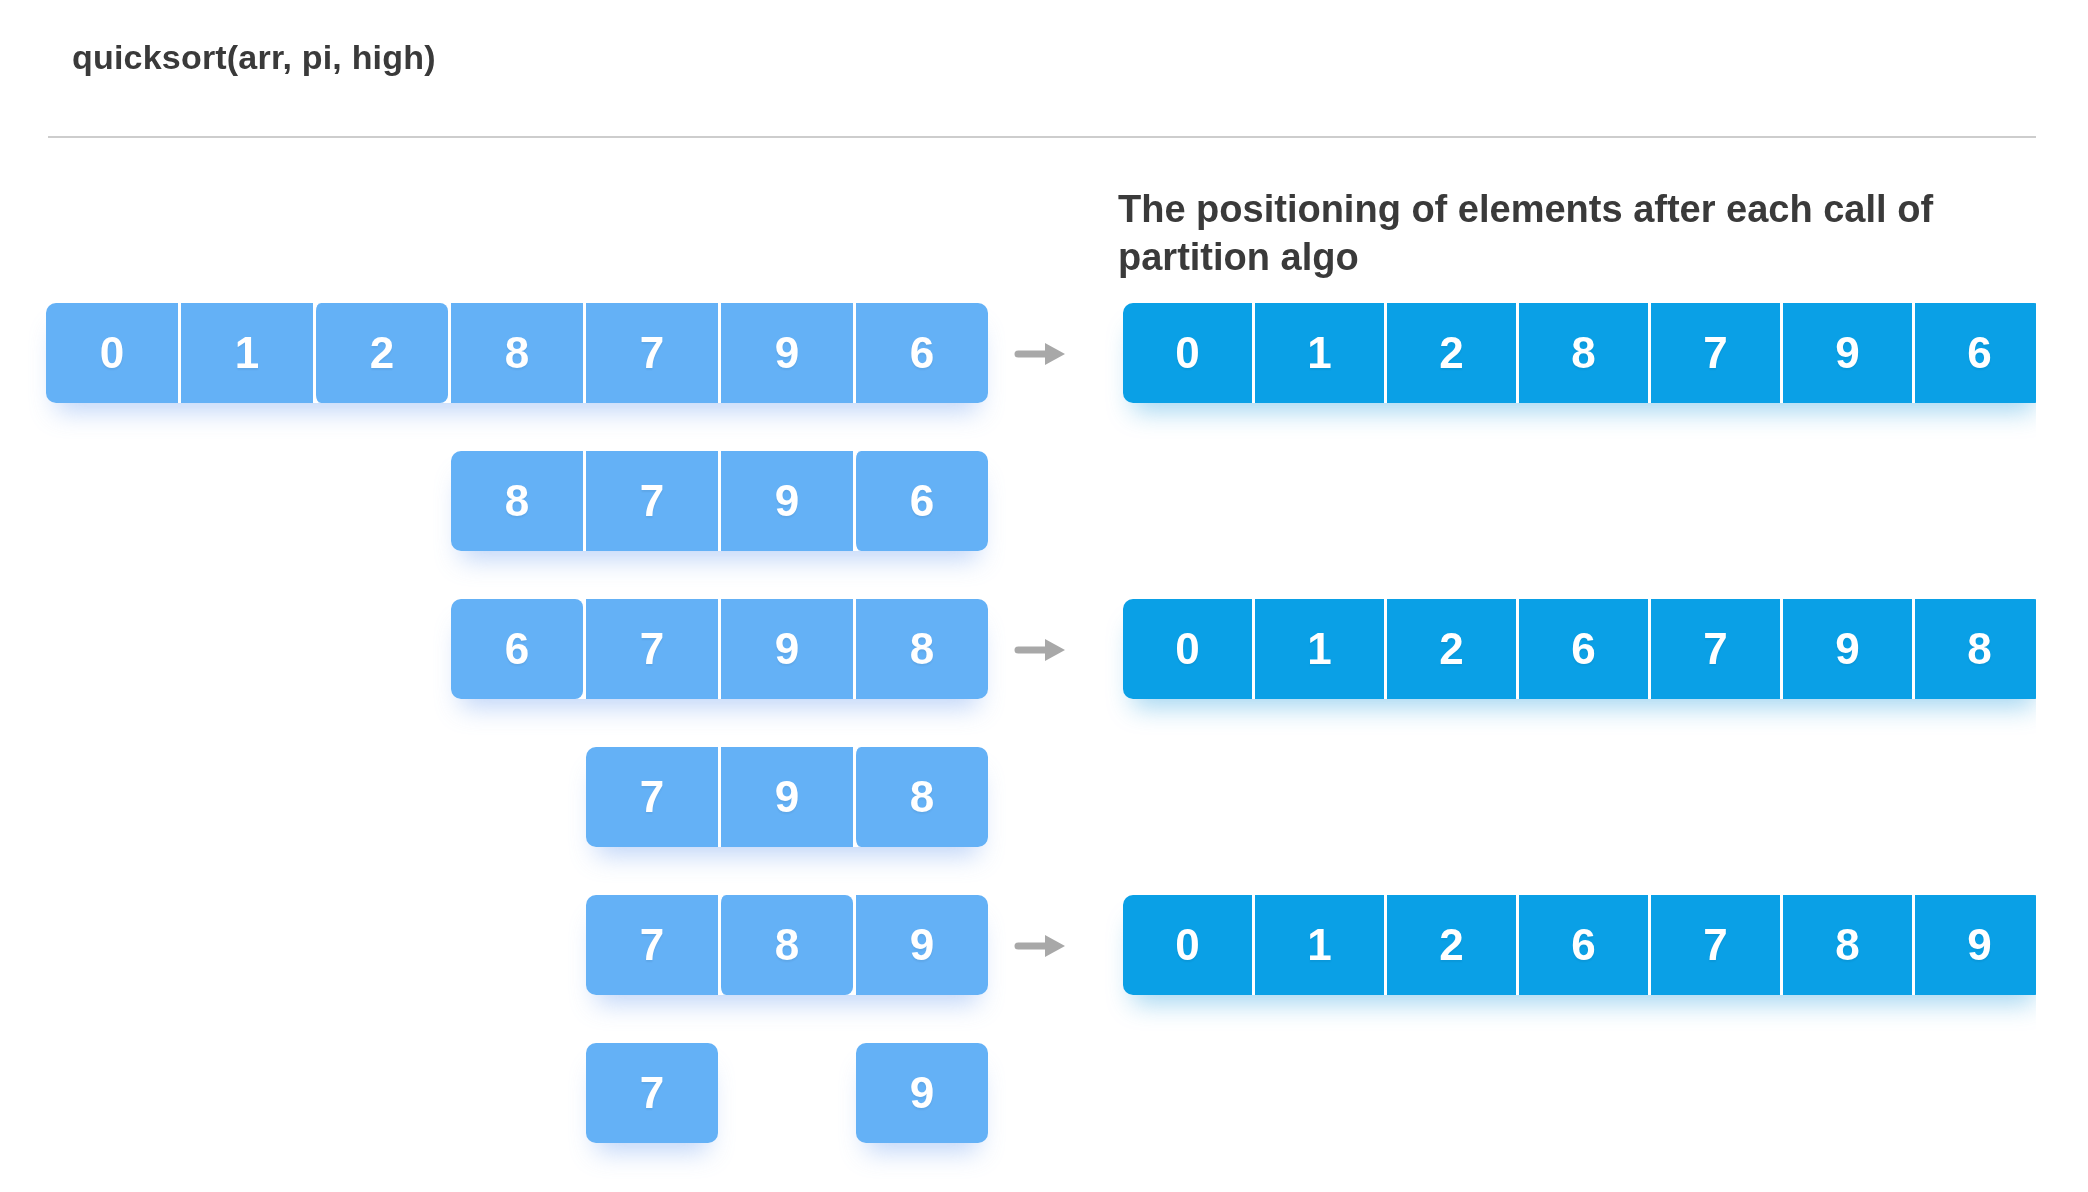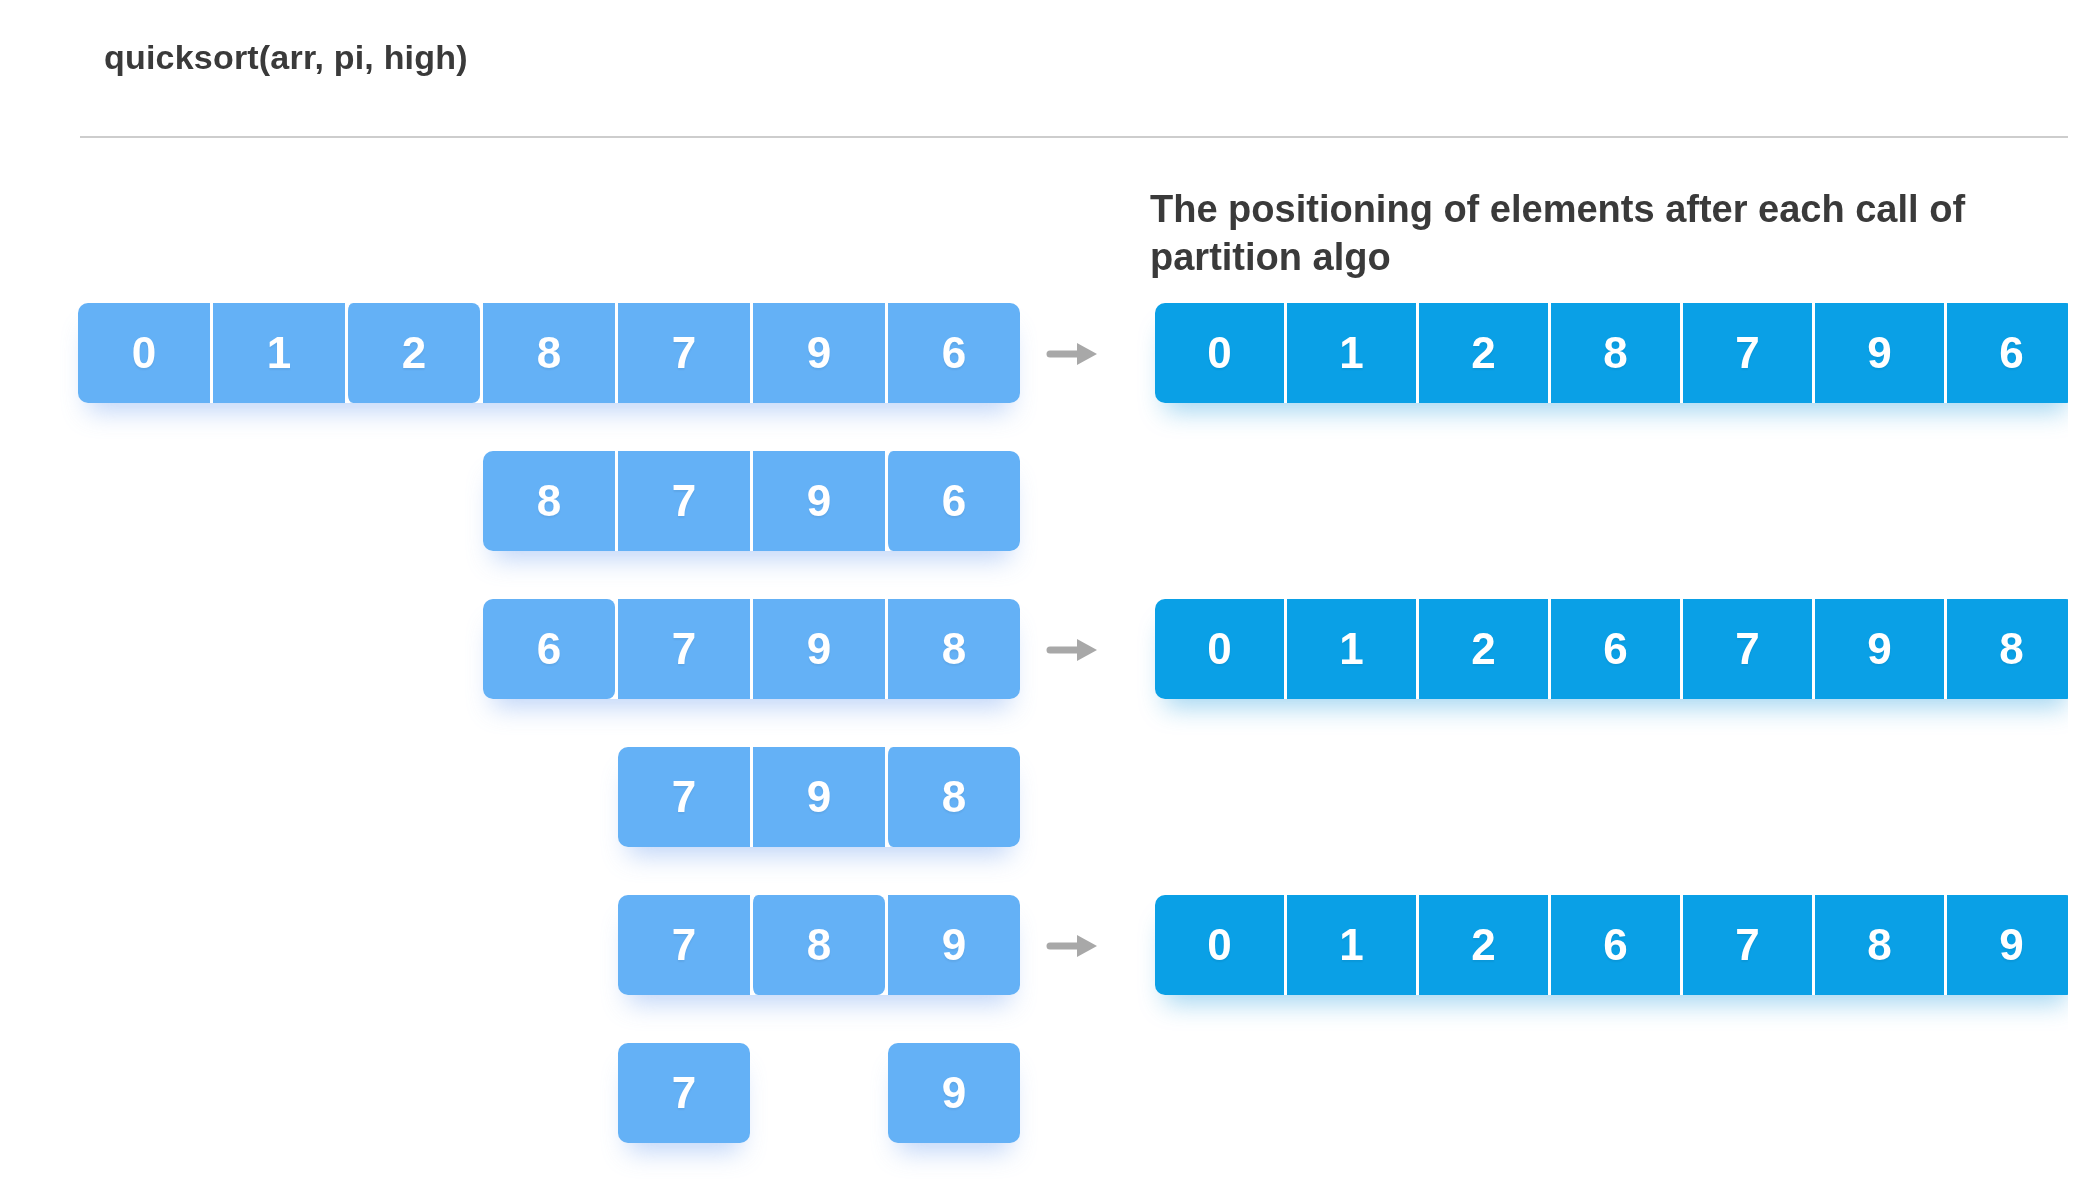--- a/index.html
+++ b/index.html
@@ -2,21 +2,20 @@
 <html><head>
 <meta charset="utf-8">
 <style>
   html,body{margin:0;padding:0;background:#ffffff;}
   .page{
     position:relative;
     width:2036px;height:1192px;
     background:#ffffff;
     overflow:hidden;
     font-family:"Liberation Sans",sans-serif;
-    margin-left:32px;
   }
   .title{
     position:absolute;left:72px;top:38px;
     font-size:34px;font-weight:700;color:#3a3a3a;
     letter-spacing:.2px;
   }
   .divider{
     position:absolute;left:48px;top:136px;width:1992px;height:2px;
     background:#cdcdcd;
   }

